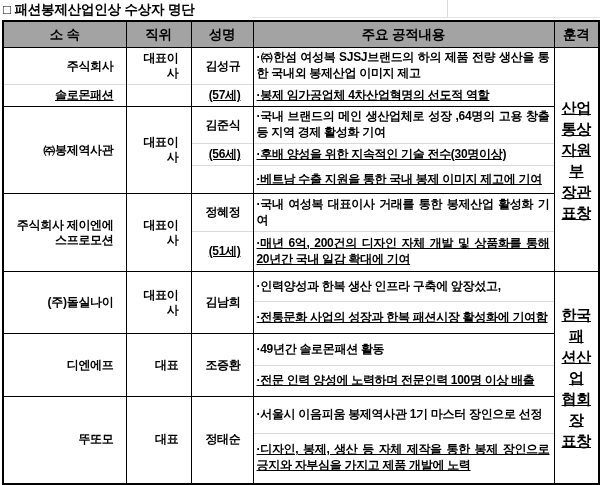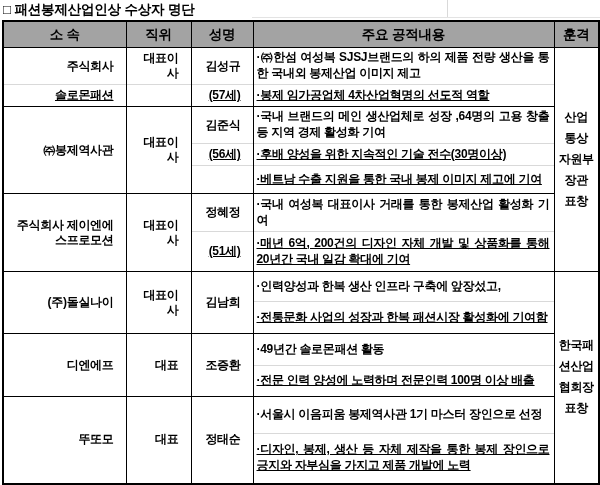--- a/index.html
+++ b/index.html
@@ -12,21 +12,21 @@
   .gridline-h{position:absolute;left:252px;top:17px;width:348px;height:1px;background:#e3e3e3;}
   table.award-table{position:absolute;left:2px;top:20px;width:596px;
         border-collapse:collapse;table-layout:fixed;border:2px solid #000;}
   th{background:#a3a3a3;border:1px solid #000;font-size:13.5px;font-weight:bold;
      text-align:center;vertical-align:middle;height:25px;padding:0;letter-spacing:-0.2px;}
   td{vertical-align:middle;font-size:12px;font-weight:bold;
      border-left:1px solid #000;border-right:1px solid #000;padding:0;
      letter-spacing:-0.3px;overflow:hidden;}
   td.c{text-align:right;padding:0 12px;line-height:15px;}
   td.a{text-align:justify;padding:1px 4px 3px 3px;line-height:16px;}
-  td.award{text-align:center;white-space:pre-line;line-height:21px;font-size:12px;padding:0 1px;}
+  td.award{text-align:center;white-space:pre-line;line-height:21px;font-size:15px;padding:0 1px;text-decoration:underline;}
   tr.grp td{border-top:1px solid #000;}
   tr.sub td{border-top:1px solid #d9d9d9;text-decoration:underline;}
   tr.h36{height:36px}tr.h22{height:22px}tr.h35{height:35px}tr.h28{height:28px}
   tr.h38{height:38px}tr.h40{height:40px}tr.h30{height:30px}tr.h32{height:32px}
   tr.h33{height:31px}tr.h37{height:37px}tr.h50{height:50px}
 </style>
 </head>
 <body>
 
 <div class="page">

